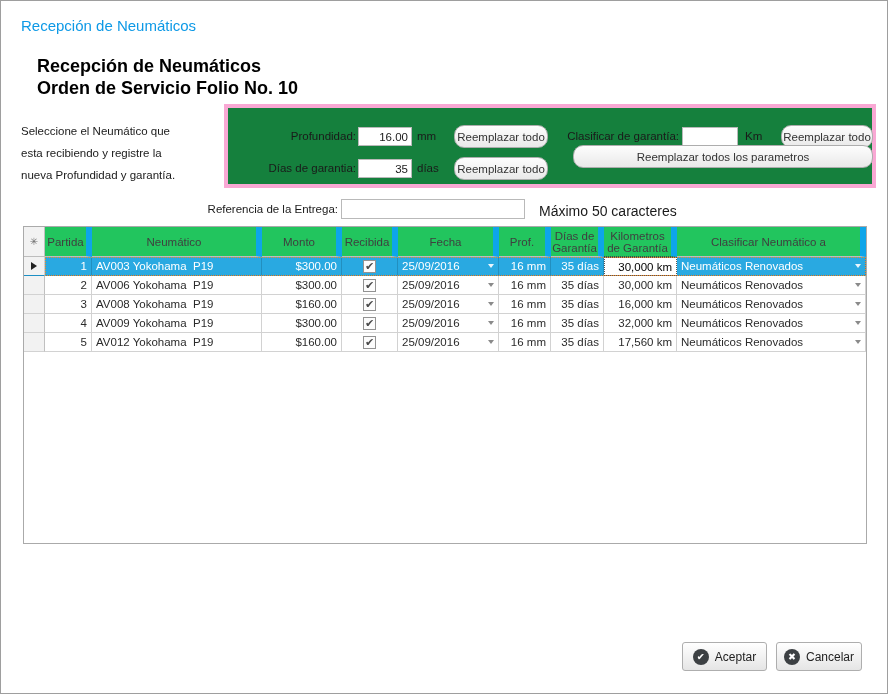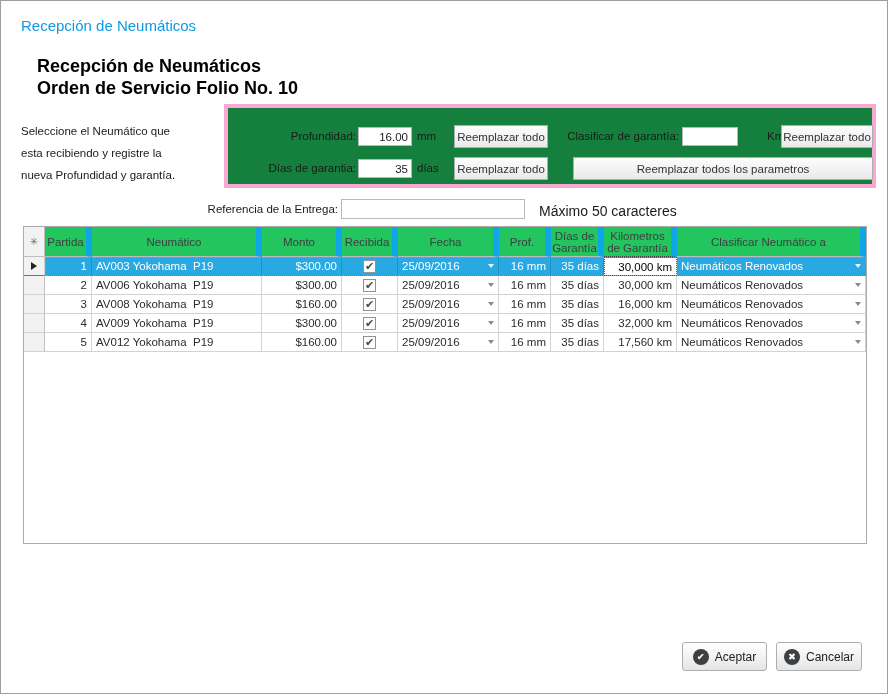--- a/index.html
+++ b/index.html
@@ -12,21 +12,21 @@
   .heading{position:absolute;left:36px;top:54px;font-size:18px;font-weight:bold;line-height:22px;color:#000;}
   .instructions{position:absolute;left:20px;top:119px;width:172px;font-size:11.5px;line-height:22px;color:#1a1a1a;}
 
   
   .panel{position:absolute;left:207px;top:103px;width:652px;height:84px;border:4px solid #f9a8d4;box-sizing:border-box;background:#15803d;margin-left:16px;}
   .p-label{position:absolute;font-size:11.5px;text-align:right;color:#1a1a1a;white-space:nowrap;}
   .p-input{position:absolute;box-sizing:border-box;border:1px solid #b9b9b9;font-family:"Liberation Sans",sans-serif;
            font-size:11.5px;text-align:right;padding:0 3px;height:19px;background:#fff;color:#1a1a1a;}
   .p-unit{position:absolute;font-size:11.5px;color:#1a1a1a;}
   .btn{position:absolute;box-sizing:border-box;background:linear-gradient(#fdfdfd,#e9e9e9);
-       border:1px solid #adadad;border-radius:0;font-family:"Liberation Sans",sans-serif;
+       border:1px solid #adadad;border-radius:10px;font-family:"Liberation Sans",sans-serif;
        font-size:11.5px;color:#333;display:flex;align-items:center;justify-content:center;cursor:default;}
 
   
   .ref-label{position:absolute;left:177px;top:202px;width:160px;text-align:right;font-size:11.5px;}
   .ref-input{position:absolute;left:340px;top:198px;width:184px;height:20px;box-sizing:border-box;
              border:1px solid #b9b9b9;font-family:"Liberation Sans",sans-serif;font-size:11.5px;padding:0 3px;}
   .ref-note{position:absolute;left:538px;top:202px;font-size:14px;}
 
   
   .grid{position:absolute;left:22px;top:225px;width:844px;height:318px;box-sizing:border-box;
@@ -83,24 +83,24 @@
     <div class="p-unit" style="left:189px;top:22px;">mm</div>
     <div class="btn" style="left:226px;top:17px;width:94px;height:23px;">Reemplazar todo</div>
 
     <div class="p-label" style="left:0;width:128px;top:54px;">Días de garantia:</div>
     <input class="p-input" style="left: 130px; top: 51px; width: 54px; text-align: right;" value="35">
     <div class="p-unit" style="left:189px;top:54px;">días</div>
     <div class="btn" style="left:226px;top:49px;width:94px;height:23px;">Reemplazar todo</div>
 
     <div class="p-label" style="left:311px;width:140px;top:22px;">Clasificar de garantía:</div>
     <input class="p-input" style="left: 454px; top: 19px; width: 56px;" value="">
-    <div class="p-unit" style="left:539px;top:22px;">Km</div>
+    <div class="p-unit" style="left:517px;top:22px;">Km</div>
     <div class="btn" style="left:553px;top:17px;width:92px;height:23px;">Reemplazar todo</div>
 
-    <div class="btn" style="left:345px;top:49px;width:300px;height:23px;">Reemplazar todos los parametros</div>
+    <div class="btn" style="left:345px;top:37px;width:300px;height:23px;">Reemplazar todos los parametros</div>
   </div>
 
   <div class="ref-label">Referencia de la Entrega:</div>
   <input class="ref-input" value="" style="">
   <div class="ref-note">Máximo 50 caracteres</div>
 
   <div class="grid">
     <div class="ghead" id="grid-head">
         <div class="gcell selcol" style="color: rgb(111, 111, 111); font-size: 10px;">✳</div>
         <div class="gcell">Partida</div>

